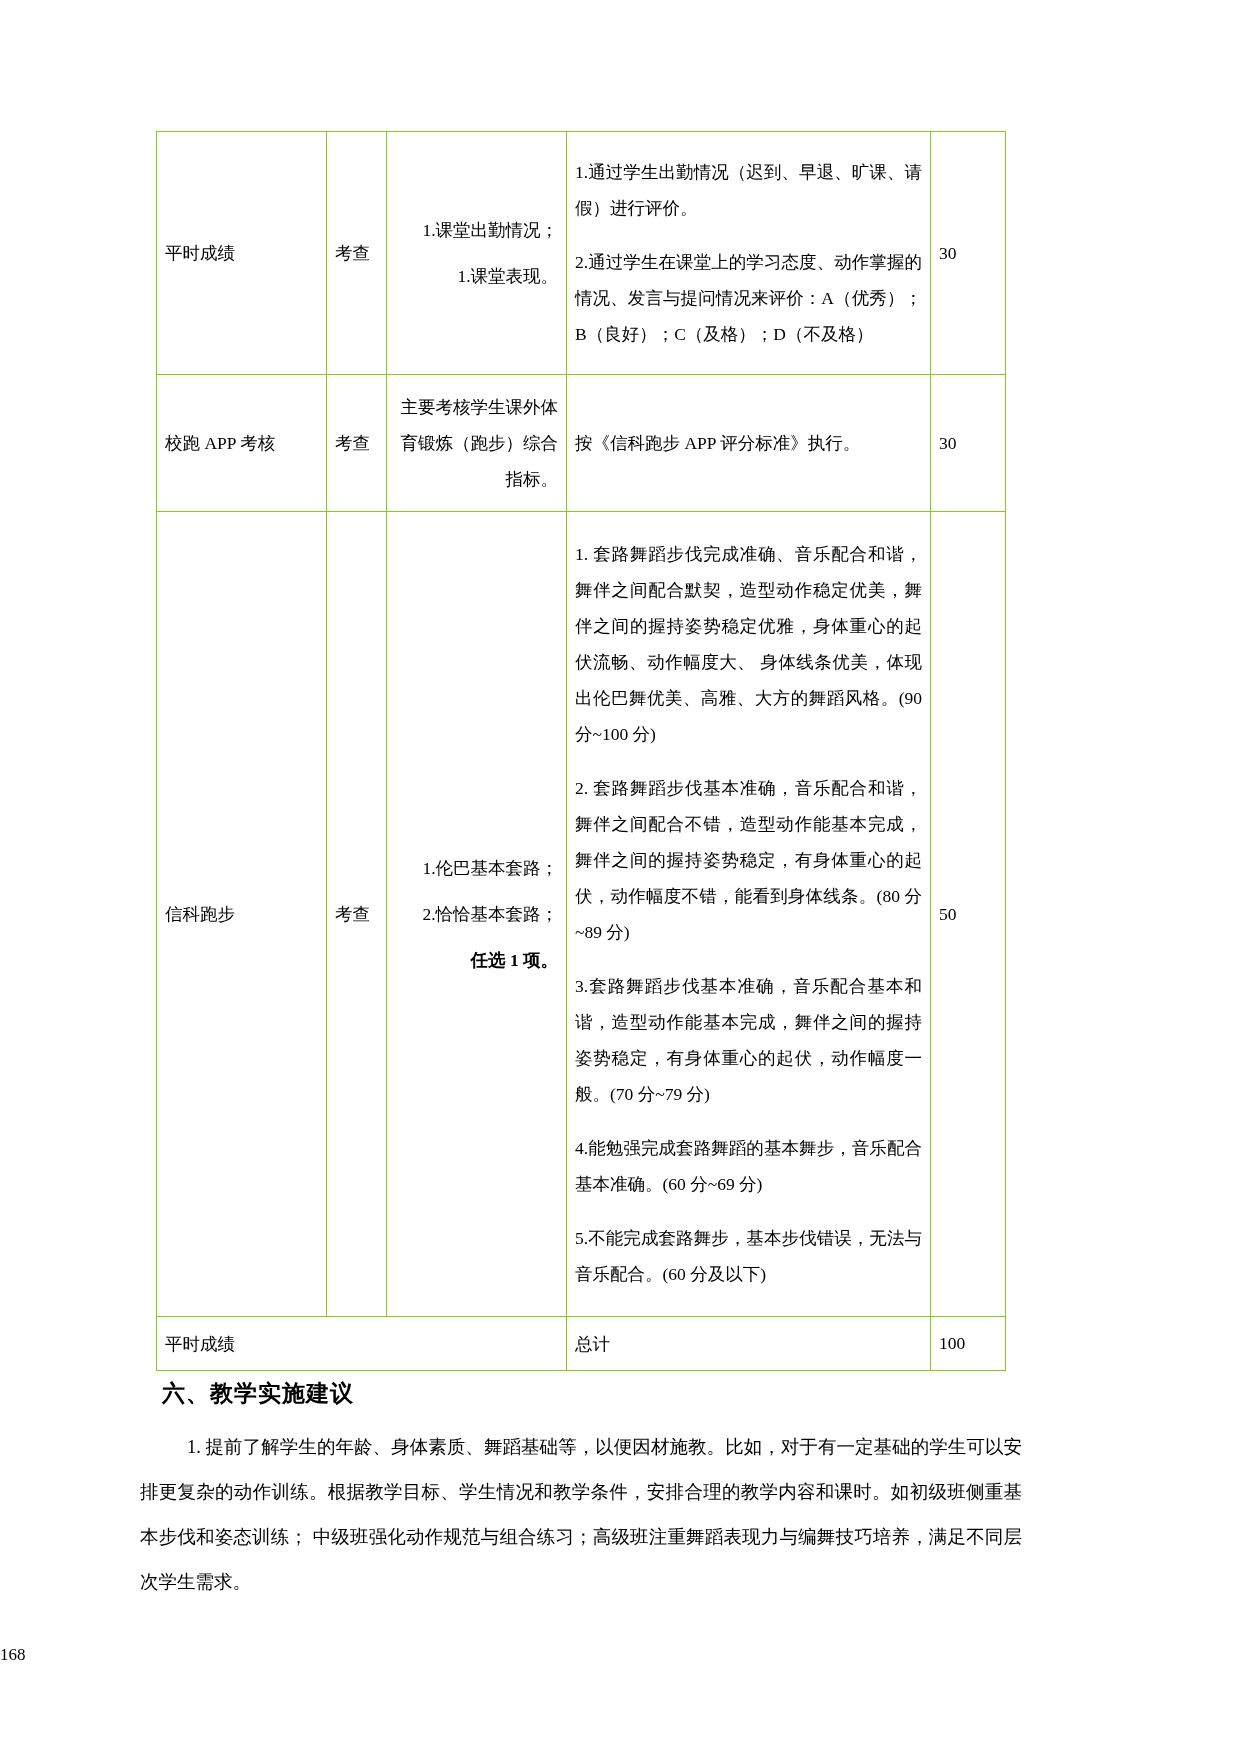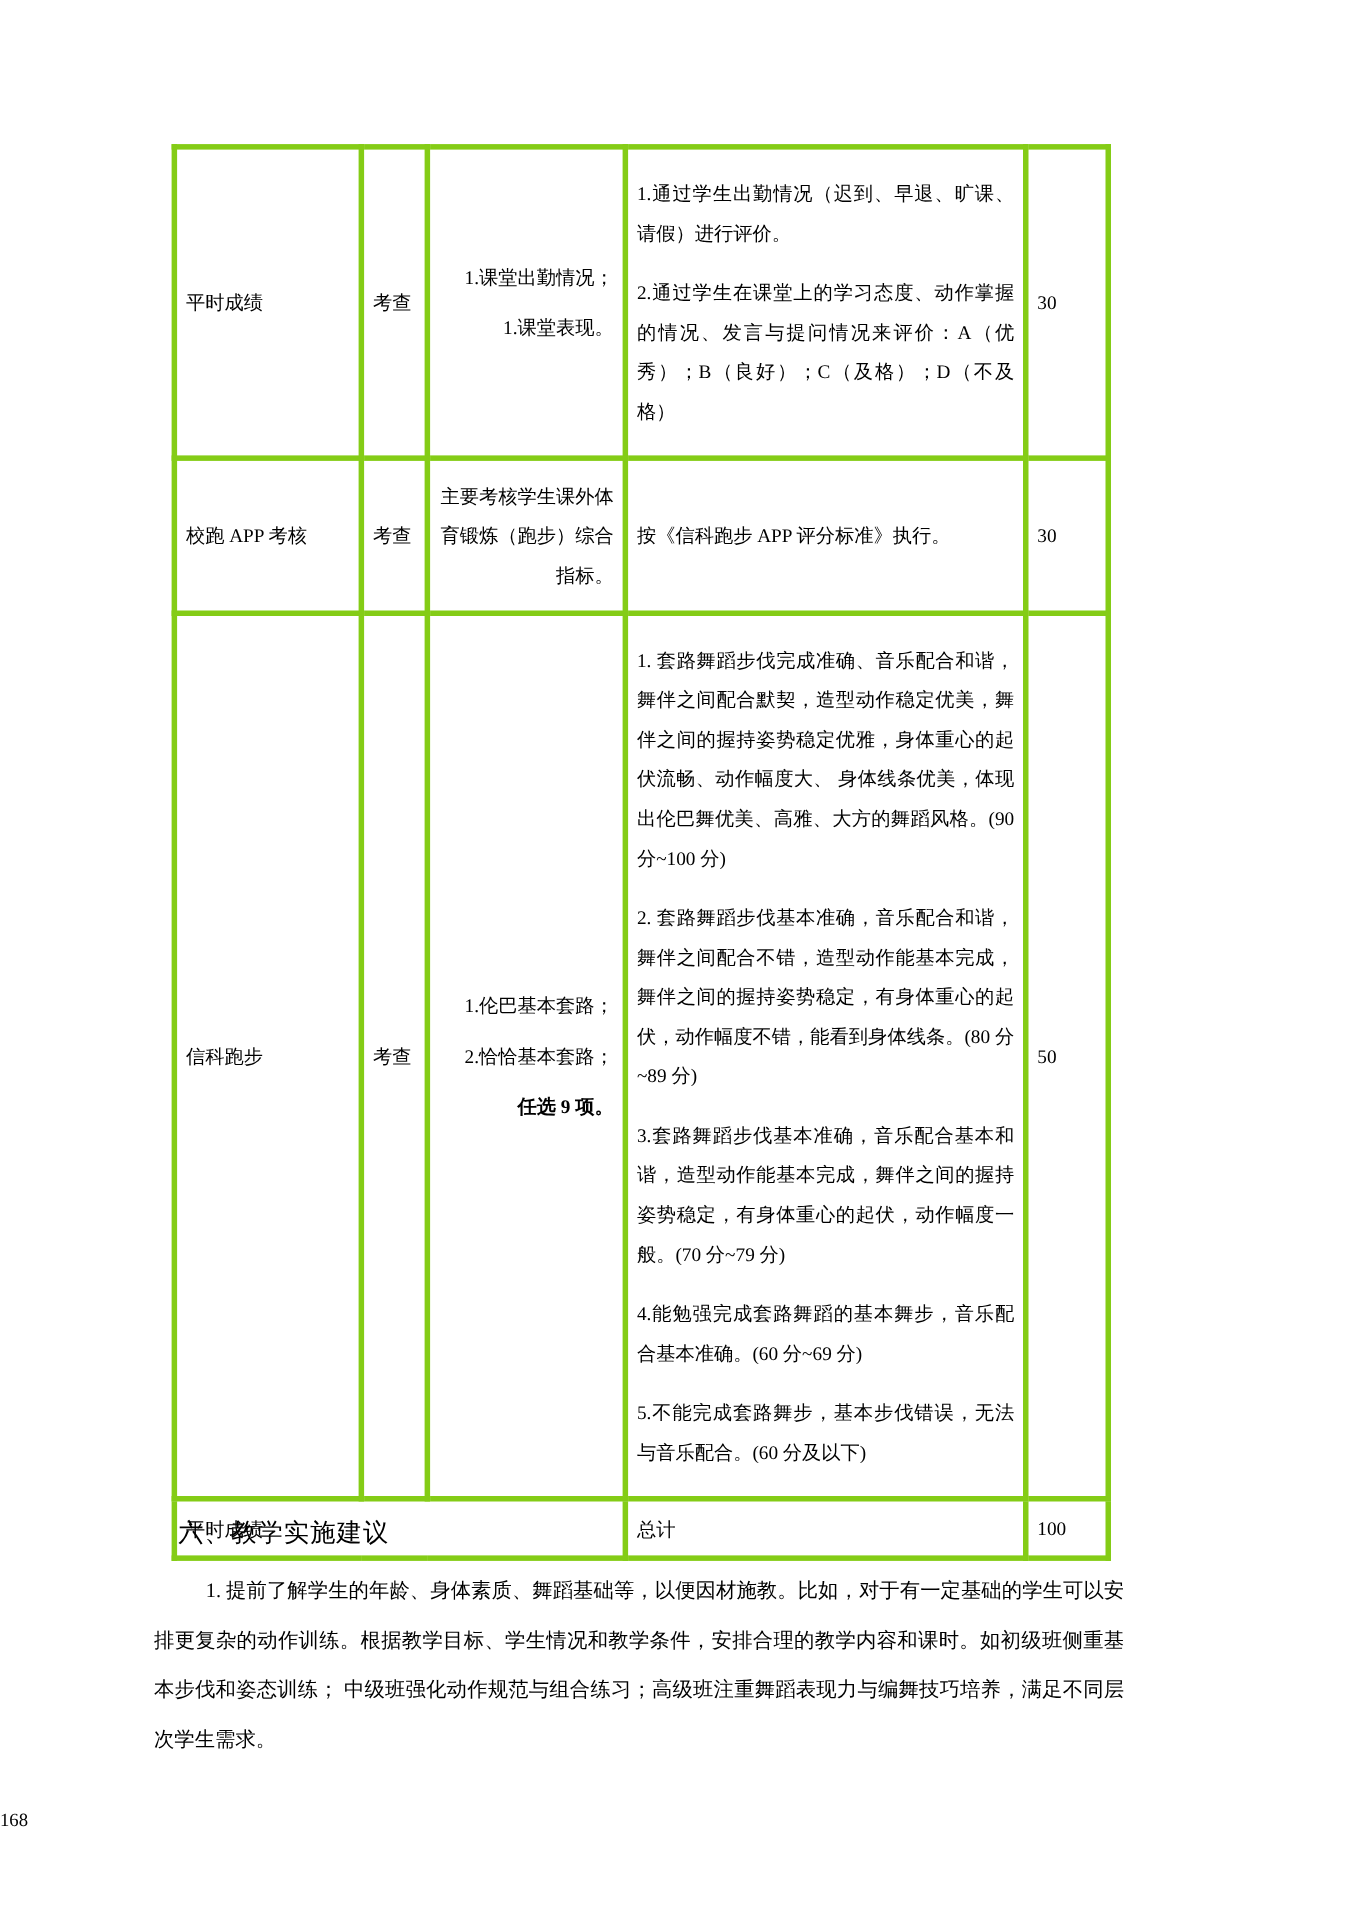--- a/index.html
+++ b/index.html
@@ -14,21 +14,21 @@
   }
   table.assess-table {
     position: absolute;
     left: 156px;
     top: 131px;
     width: 849px;
     border-collapse: collapse;
     table-layout: fixed;
   }
   .assess-table td {
-    border: 5px solid #84cc16;
+    border: 1px solid #84cc16;
     font-size: 17.5px;
     vertical-align: middle;
     padding: 4px 8px;
   }
   .c-center { text-align: left; }
   .c-content { text-align: right; padding: 4px 13px; }
   .c-content p { margin: 10px 0; line-height: 36px; }
   .c-criteria { text-align: justify; padding: 0 14px; }
   .c-criteria p { margin: 18px 0; line-height: 36px; text-align: justify; }
   .bold { font-weight: bold; }
@@ -38,21 +38,21 @@
   tr.r-footer   { height: 54px; }
   .section {
     position: absolute;
     left: 140px;
     top: 1378px;
     width: 882px;
   }
   .section h2 {
     font-family: "Liberation Sans", "DejaVu Sans", sans-serif;
     font-size: 23px;
-    font-weight: normal;
+    font-weight: bold;
     margin: 0 0 16px 22px;
     letter-spacing: 1px;
   }
   .section .body-para {
     font-size: 18.5px;
     line-height: 45px;
     text-align: justify;
     margin: 0;
     text-indent: 47px;
   }
@@ -102,21 +102,21 @@
       </td>
       <td class="c-center">30</td>
     </tr>
 
     <tr class="r-tech">
       <td class="c-center">信科跑步</td>
       <td class="c-center">考查</td>
       <td class="c-content">
         <p>1.伦巴基本套路；</p>
         <p>2.恰恰基本套路；</p>
-        <p class="bold">任选 9 项。</p>
+        <p class="bold">任选 1 项。</p>
       </td>
       <td class="c-criteria">
         <p>1. 套路舞蹈步伐完成准确、音乐配合和谐，舞伴之间配合默契，造型动作稳定优美，舞伴之间的握持姿势稳定优雅，身体重心的起伏流畅、动作幅度大、 身体线条优美，体现出伦巴舞优美、高雅、大方的舞蹈风格。(90 分~100 分)</p>
         <p>2. 套路舞蹈步伐基本准确，音乐配合和谐，舞伴之间配合不错，造型动作能基本完成，舞伴之间的握持姿势稳定，有身体重心的起伏，动作幅度不错，能看到身体线条。(80 分~89 分)</p>
         <p>3.套路舞蹈步伐基本准确，音乐配合基本和谐，造型动作能基本完成，舞伴之间的握持姿势稳定，有身体重心的起伏，动作幅度一般。(70 分~79 分)</p>
         <p>4.能勉强完成套路舞蹈的基本舞步，音乐配合基本准确。(60 分~69 分)</p>
         <p>5.不能完成套路舞步，基本步伐错误，无法与音乐配合。(60 分及以下)</p>
       </td>
       <td class="c-center">50</td>
     </tr>

